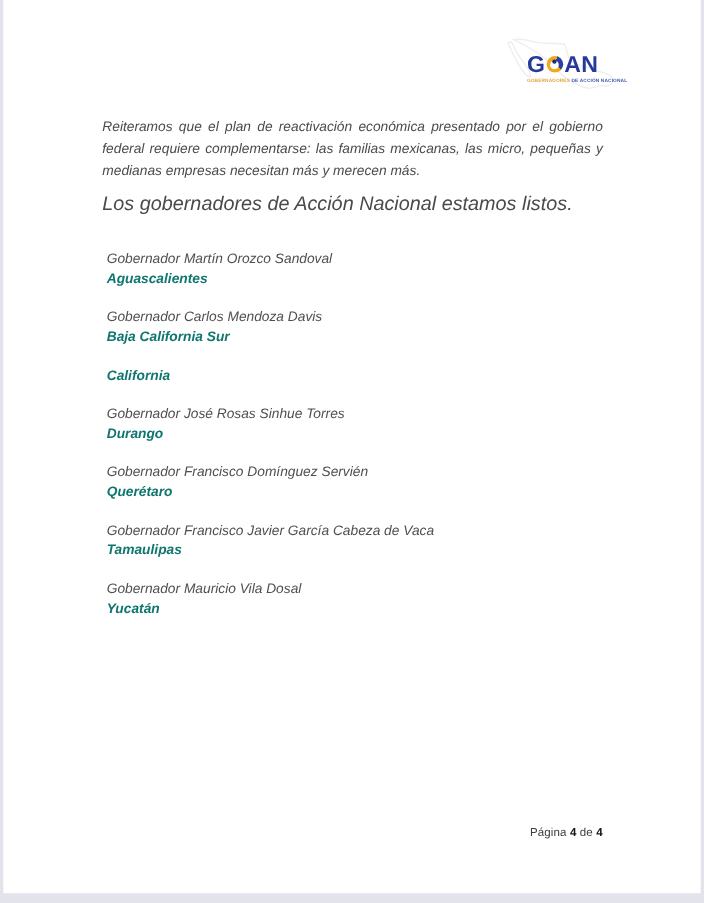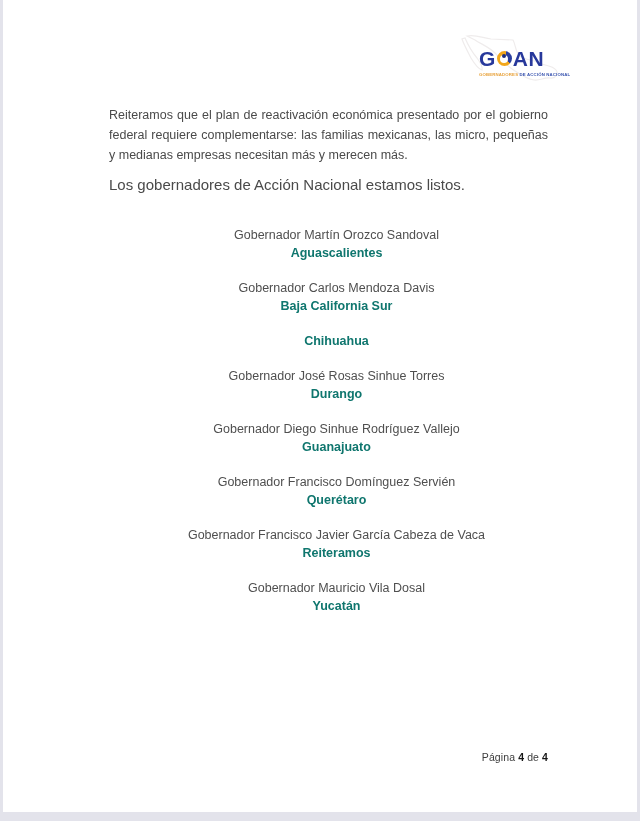--- a/index.html
+++ b/index.html
@@ -51,34 +51,35 @@
     font-size: 6px; letter-spacing: 0.2px;
     white-space: nowrap;
     transform: scale(0.72); transform-origin: left top;
     font-weight: 700;
   }
   .tagline-left  { color: #e8a33d; }
   .tagline-right { color: #3a55b0; }
   
   .content {
     position: absolute;
-    left: 106px; right: 89px; top: 0;
+    left: 90px; right: 89px; top: 0;
     color: #4a4a4a;
+    font-style: italic;
   }
   .p-main {
     margin: 105px 0 0 0;
     text-align: justify;
     font-size: 12.5px; line-height: 20px;
   }
   .p-ready {
     margin: 10px 0 16px 0;
-    font-size: 15px; line-height: 20px;
+    font-size: 18px; line-height: 20px;
   }
   .governor-list { margin-top: 31px; }
-  .governor { margin: 0 0 17px 16px; text-align: center; }
+  .governor { margin: 0 0 17px 4px; }
   .governor .gov-name {
     font-size: 12.5px; line-height: 18px;
     color: #4f4f4f;
   }
   .governor .gov-state {
     font-size: 12.5px; line-height: 18px;
     font-weight: 700; color: #0f766e;
   }
   
   .footer {
@@ -125,44 +126,40 @@
           <div class="gov-name">Gobernador Martín Orozco Sandoval</div>
           <div class="gov-state">Aguascalientes</div>
         </div>
 
         <div class="governor">
           <div class="gov-name">Gobernador Carlos Mendoza Davis</div>
           <div class="gov-state">Baja California Sur</div>
         </div>
 
         <div class="governor">
-          <div class="gov-state">Chihuahua</div>
+          <div class="gov-state">California</div>
         </div>
 
         <div class="governor">
           <div class="gov-name">Gobernador José Rosas Sinhue Torres</div>
           <div class="gov-state">Durango</div>
         </div>
 
-        <div class="governor">
-          <div class="gov-name">Gobernador Diego Sinhue Rodríguez Vallejo</div>
-          <div class="gov-state">Guanajuato</div>
-        </div>
 
         <div class="governor">
           <div class="gov-name">Gobernador Francisco Domínguez Servién</div>
           <div class="gov-state">Querétaro</div>
         </div>
 
         <div class="governor">
         </div>
 
         <div class="governor">
           <div class="gov-name">Gobernador Francisco Javier García Cabeza de Vaca</div>
-          <div class="gov-state">Reiteramos</div>
+          <div class="gov-state">Tamaulipas</div>
         </div>
 
         <div class="governor">
           <div class="gov-name">Gobernador Mauricio Vila Dosal</div>
           <div class="gov-state">Yucatán</div>
         </div>
       </div>
   </div>
 
   <div class="footer">

